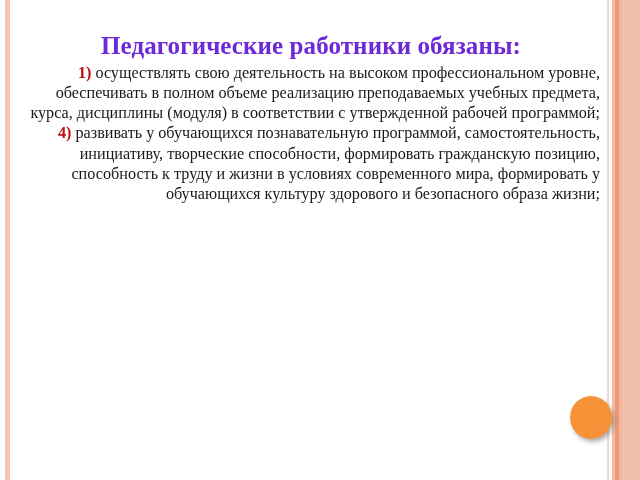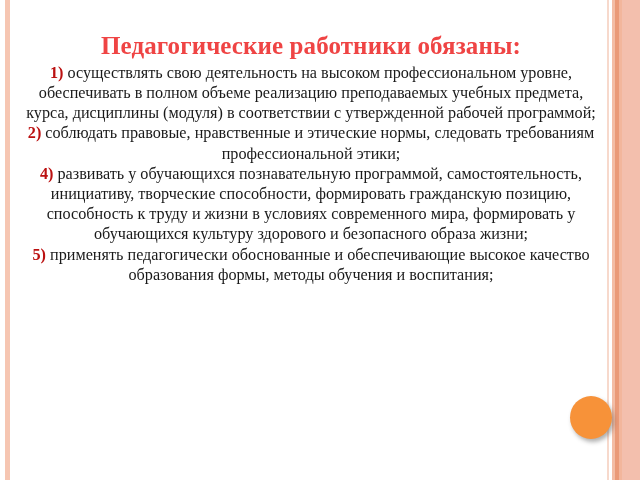--- a/index.html
+++ b/index.html
@@ -46,37 +46,38 @@
     top: 32px;
     width: 578px;
     text-align: center;
   }
 
   .slide-title {
     margin: 0 0 2px 0;
     font-family: "Liberation Serif", "DejaVu Serif", serif;
     font-size: 25px;
     font-weight: bold;
-    color: #ef4444;
+    color: #6d28d9;
     line-height: 1.15;
     letter-spacing: 0.1px;
   }
 
   .body-block {
     font-family: "Liberation Serif", "DejaVu Serif", serif;
     font-size: 16.2px;
     line-height: 20.2px;
     color: #1a1a1a;
     text-align: center;
   }
 
   .list-item {
     display: block;
     margin: 0;
     padding: 0;
+    text-align: right;
   }
 
   .marker {
     color: #bb1111;
     font-weight: bold;
   }
 
   
   .orange-dot {
     position: absolute;
@@ -103,25 +104,23 @@
   <div class="stripe stripe-right-5"></div>
 
   <div class="content">
 
     <h1 class="slide-title">Педагогические работники обязаны:</h1>
 
     <div class="body-block">
 
       <span class="list-item"><span class="marker">1)</span><span> осуществлять свою деятельность на высоком профессиональном уровне, обеспечивать в полном объеме реализацию преподаваемых учебных предмета, курса, дисциплины (модуля) в соответствии с утвержденной рабочей программой;</span></span>
 
-      <span class="list-item"><span class="marker">2)</span><span> соблюдать правовые, нравственные и этические нормы, следовать требованиям профессиональной этики;</span></span>
 
 
       <span class="list-item"><span class="marker">4)</span><span> развивать у обучающихся познавательную программой, самостоятельность, инициативу, творческие способности, формировать гражданскую позицию, способность к труду и жизни в условиях современного мира, формировать у обучающихся культуру здорового и безопасного образа жизни;</span></span>
 
-      <span class="list-item"><span class="marker">5)</span><span> применять педагогически обоснованные и обеспечивающие высокое качество образования формы, методы обучения и воспитания;</span></span>
 
     </div>
   </div>
 
   <div class="orange-dot"></div>
 
 </div>
 
 </body></html>

